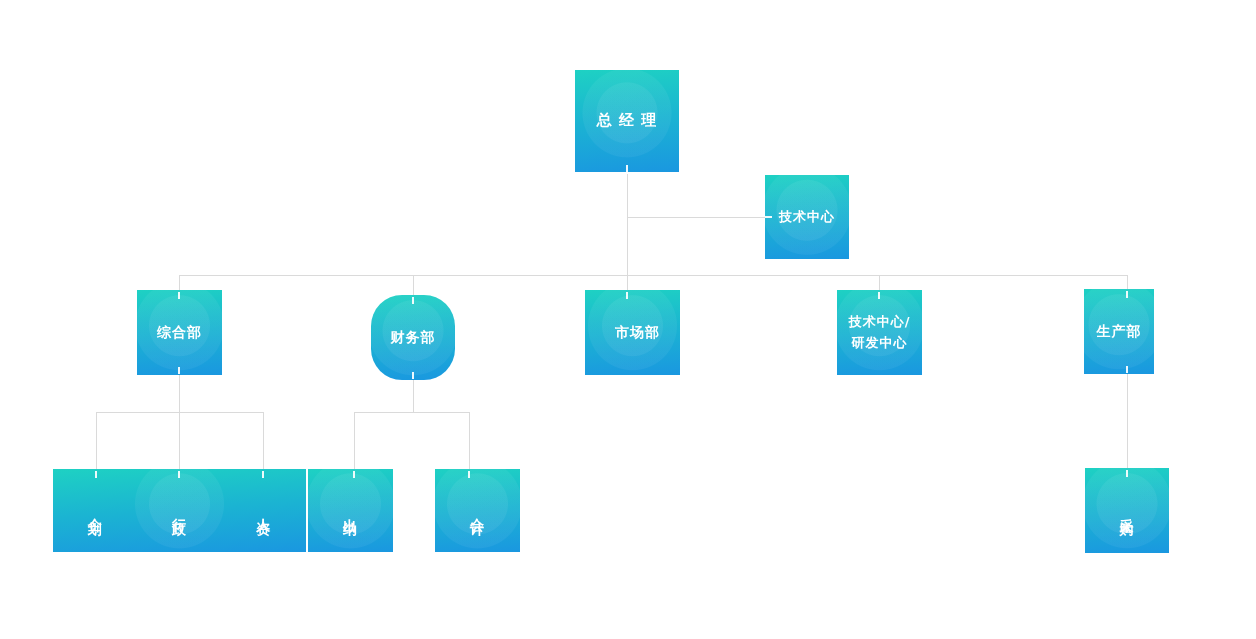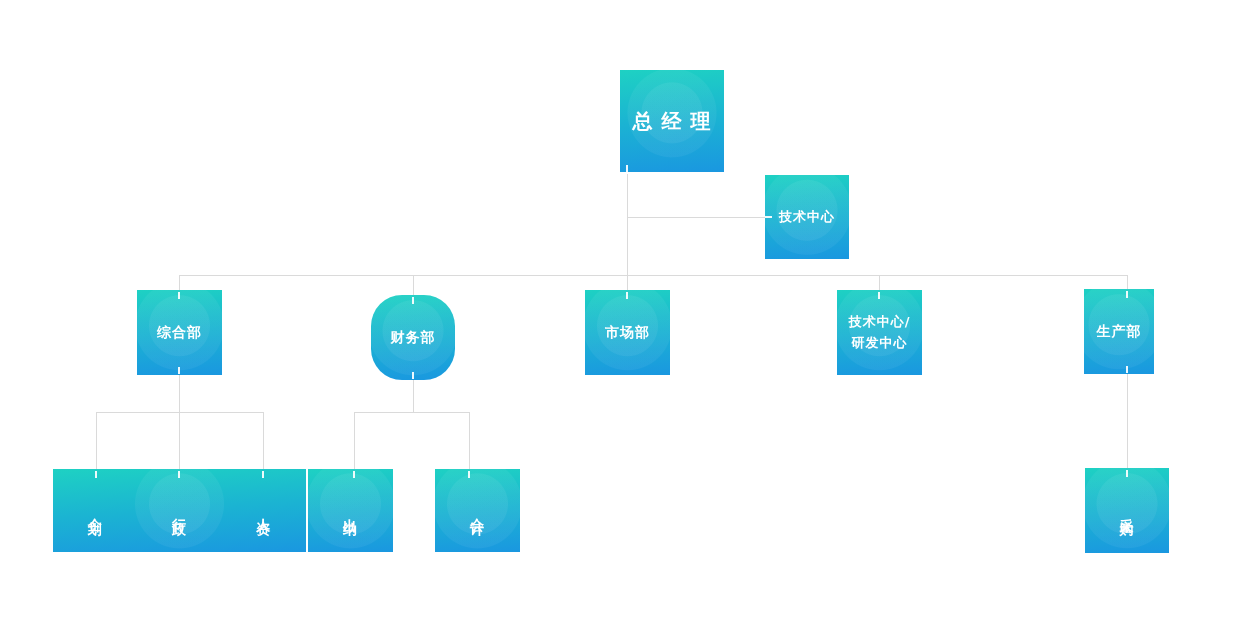--- a/index.html
+++ b/index.html
@@ -28,25 +28,25 @@
       radial-gradient(circle at 50% 42%, rgba(255,255,255,.06) 0 30px, rgba(255,255,255,0) 31px),
       radial-gradient(circle at 50% 42%, rgba(255,255,255,.05) 0 44px, rgba(255,255,255,0) 45px);
   }
   .hlabel{letter-spacing:1px;line-height:1.55;position:relative;}
   .twoline{white-space:pre-line;}
   .vlabel{
     writing-mode:vertical-rl;text-orientation:upright;
     letter-spacing:4px;line-height:1;position:relative;
   }
   
-  .n-gm        {left:575px;top:70px;width:104px;height:102px;font-size:20px;margin-left:45px;}
+  .n-gm        {left:575px;top:70px;width:104px;height:102px;font-size:15px;}
   .n-dgm       {left:765px;top:175px;width:84px;height:84px;font-size:13px;}
   .n-general   {left:137px;top:290px;width:85px;height:85px;font-size:14px;}
   .n-finance   {left:371px;top:295px;width:84px;height:85px;font-size:14px;border-radius:31px;}
-  .n-market    {left:585px;top:290px;width:85px;height:85px;font-size:14px;}
+  .n-market    {left:585px;top:290px;width:85px;height:85px;font-size:14px;padding-left:10px;}
   .n-tech      {left:837px;top:290px;width:85px;height:85px;font-size:13px;text-align:center;}
   .n-production{left:1084px;top:289px;width:70px;height:85px;font-size:14px;}
   .n-group     {left:53px;top:469px;width:253px;height:83px;font-size:14px;padding:0;}
   .n-cashier   {left:308px;top:469px;width:85px;height:83px;font-size:14px;}
   .n-accounting{left:435px;top:469px;width:85px;height:83px;font-size:14px;}
   .n-purchasing{left:1085px;top:468px;width:84px;height:85px;font-size:14px;}
   .n-group{display:flex;align-items:stretch;}
   .n-group .cell{flex:1;display:flex;align-items:center;justify-content:center;position:relative;}
 </style>
 </head>

